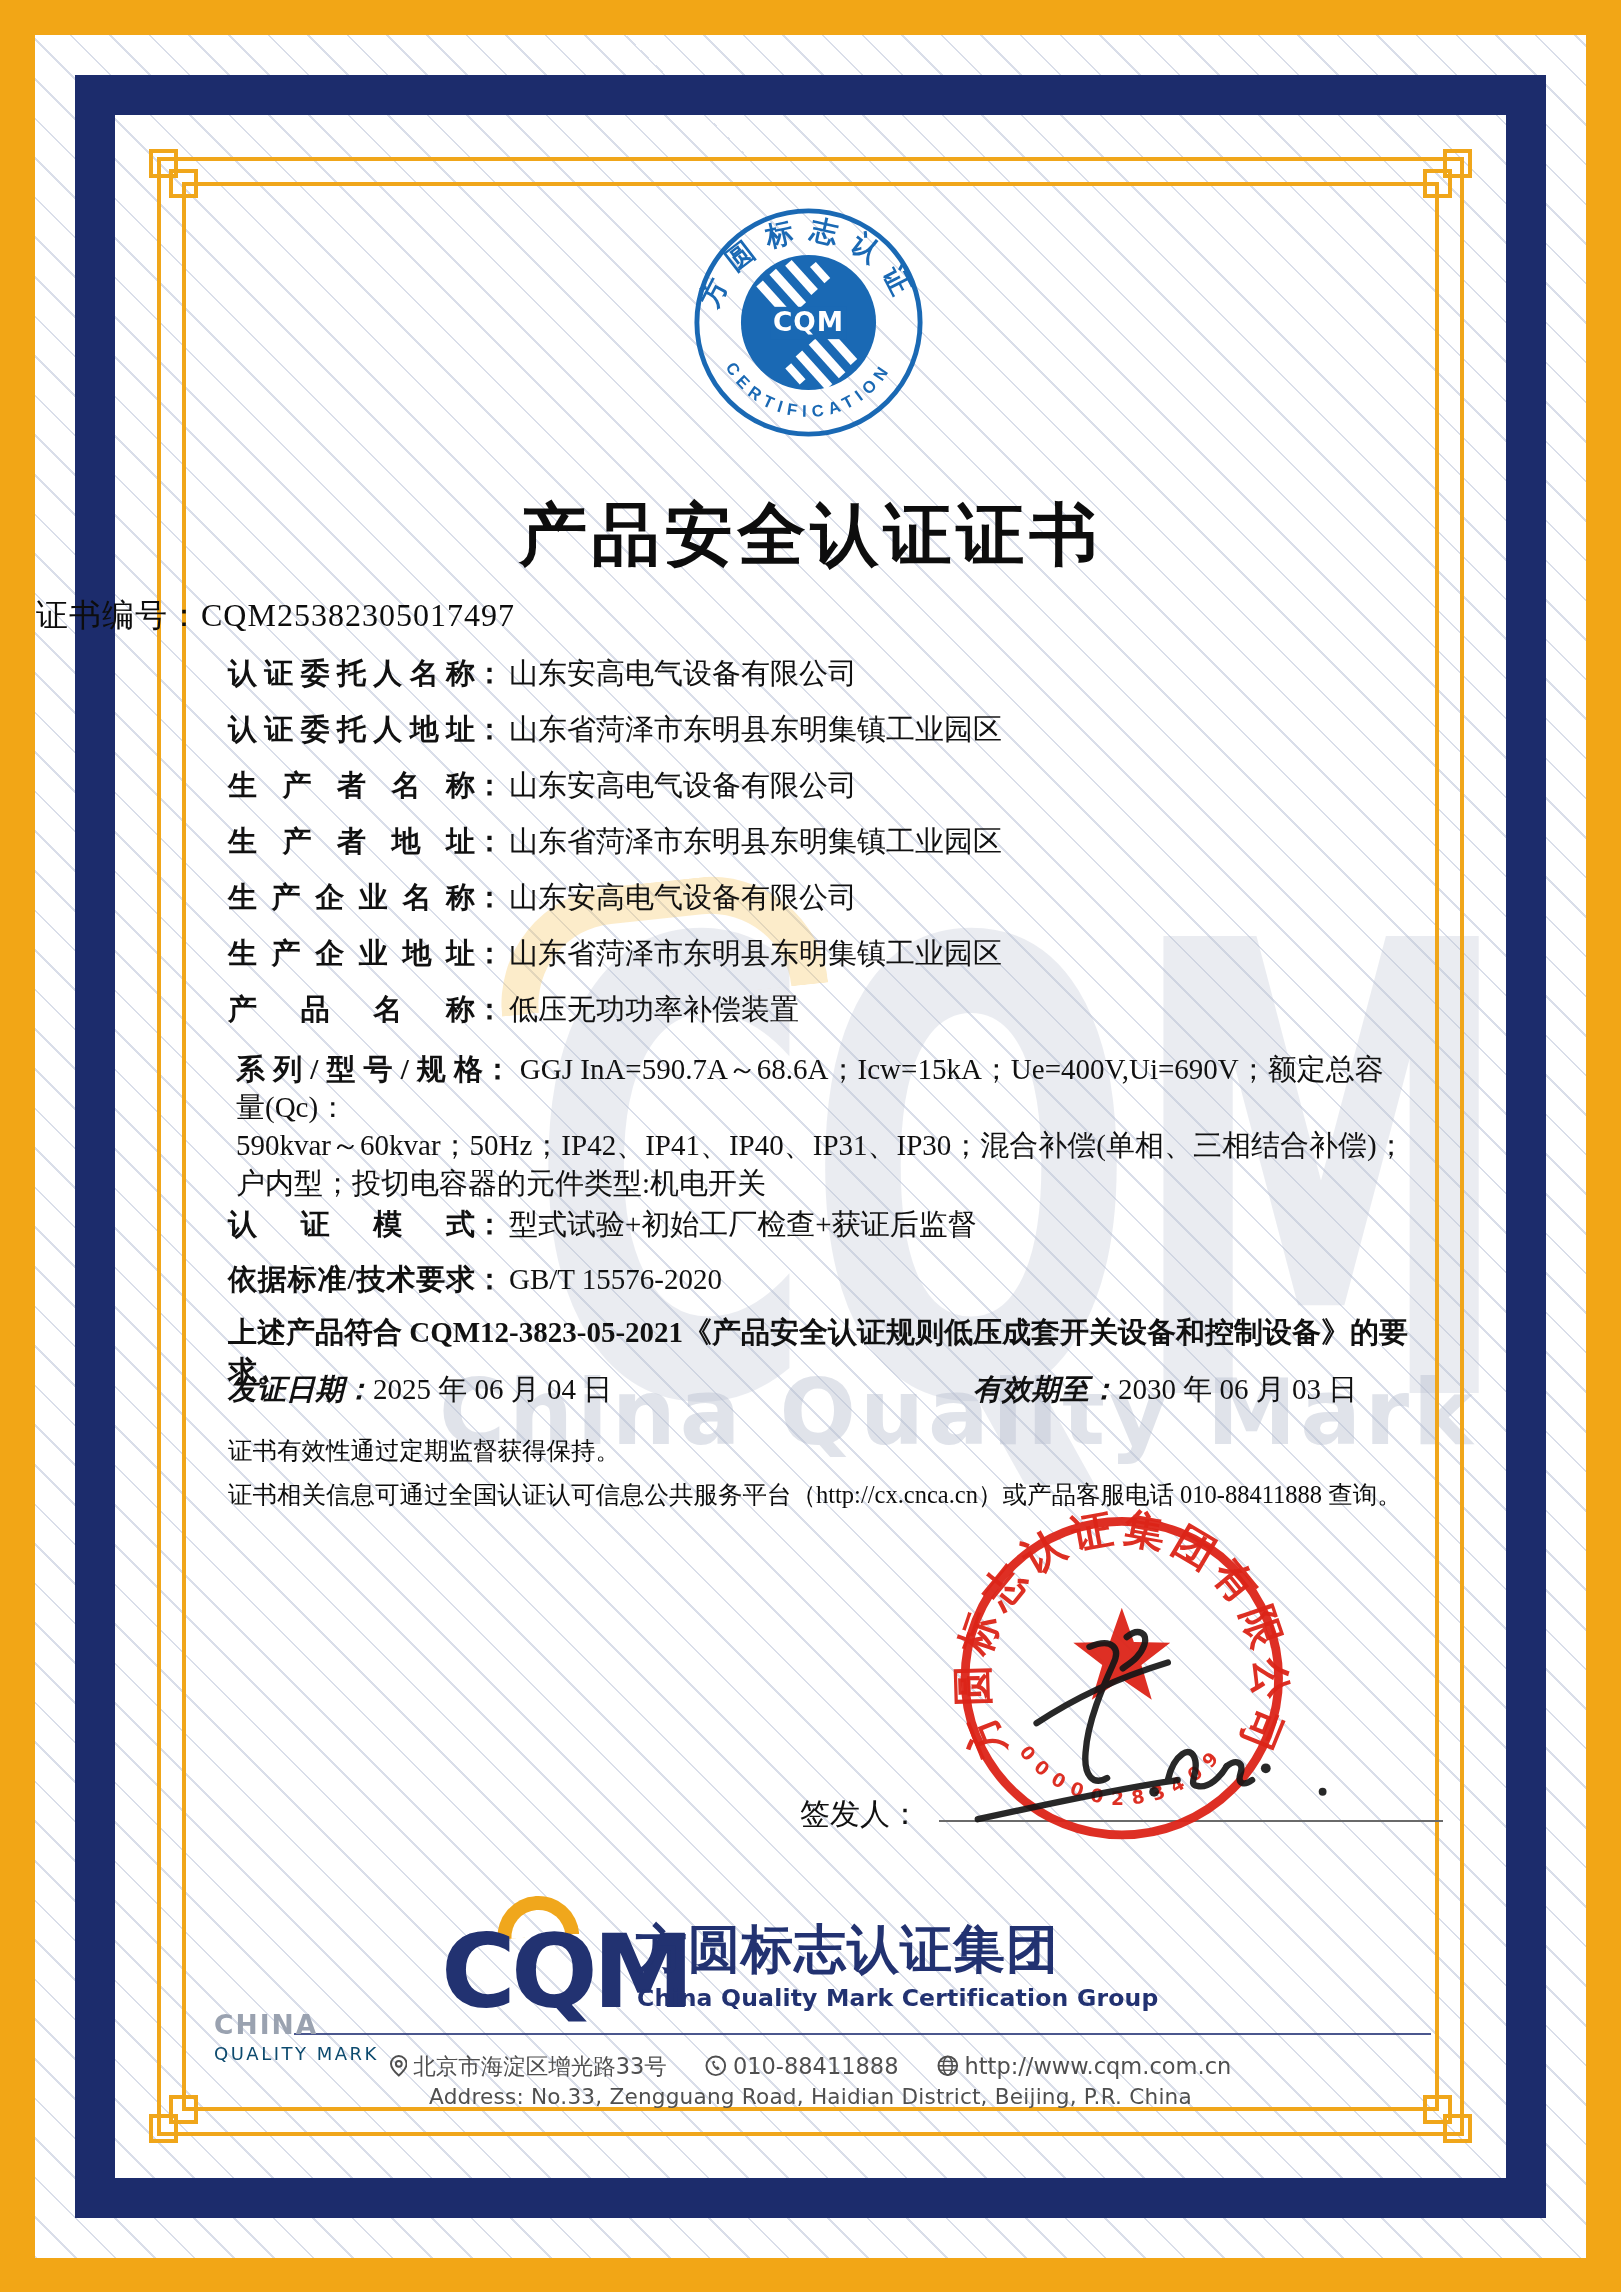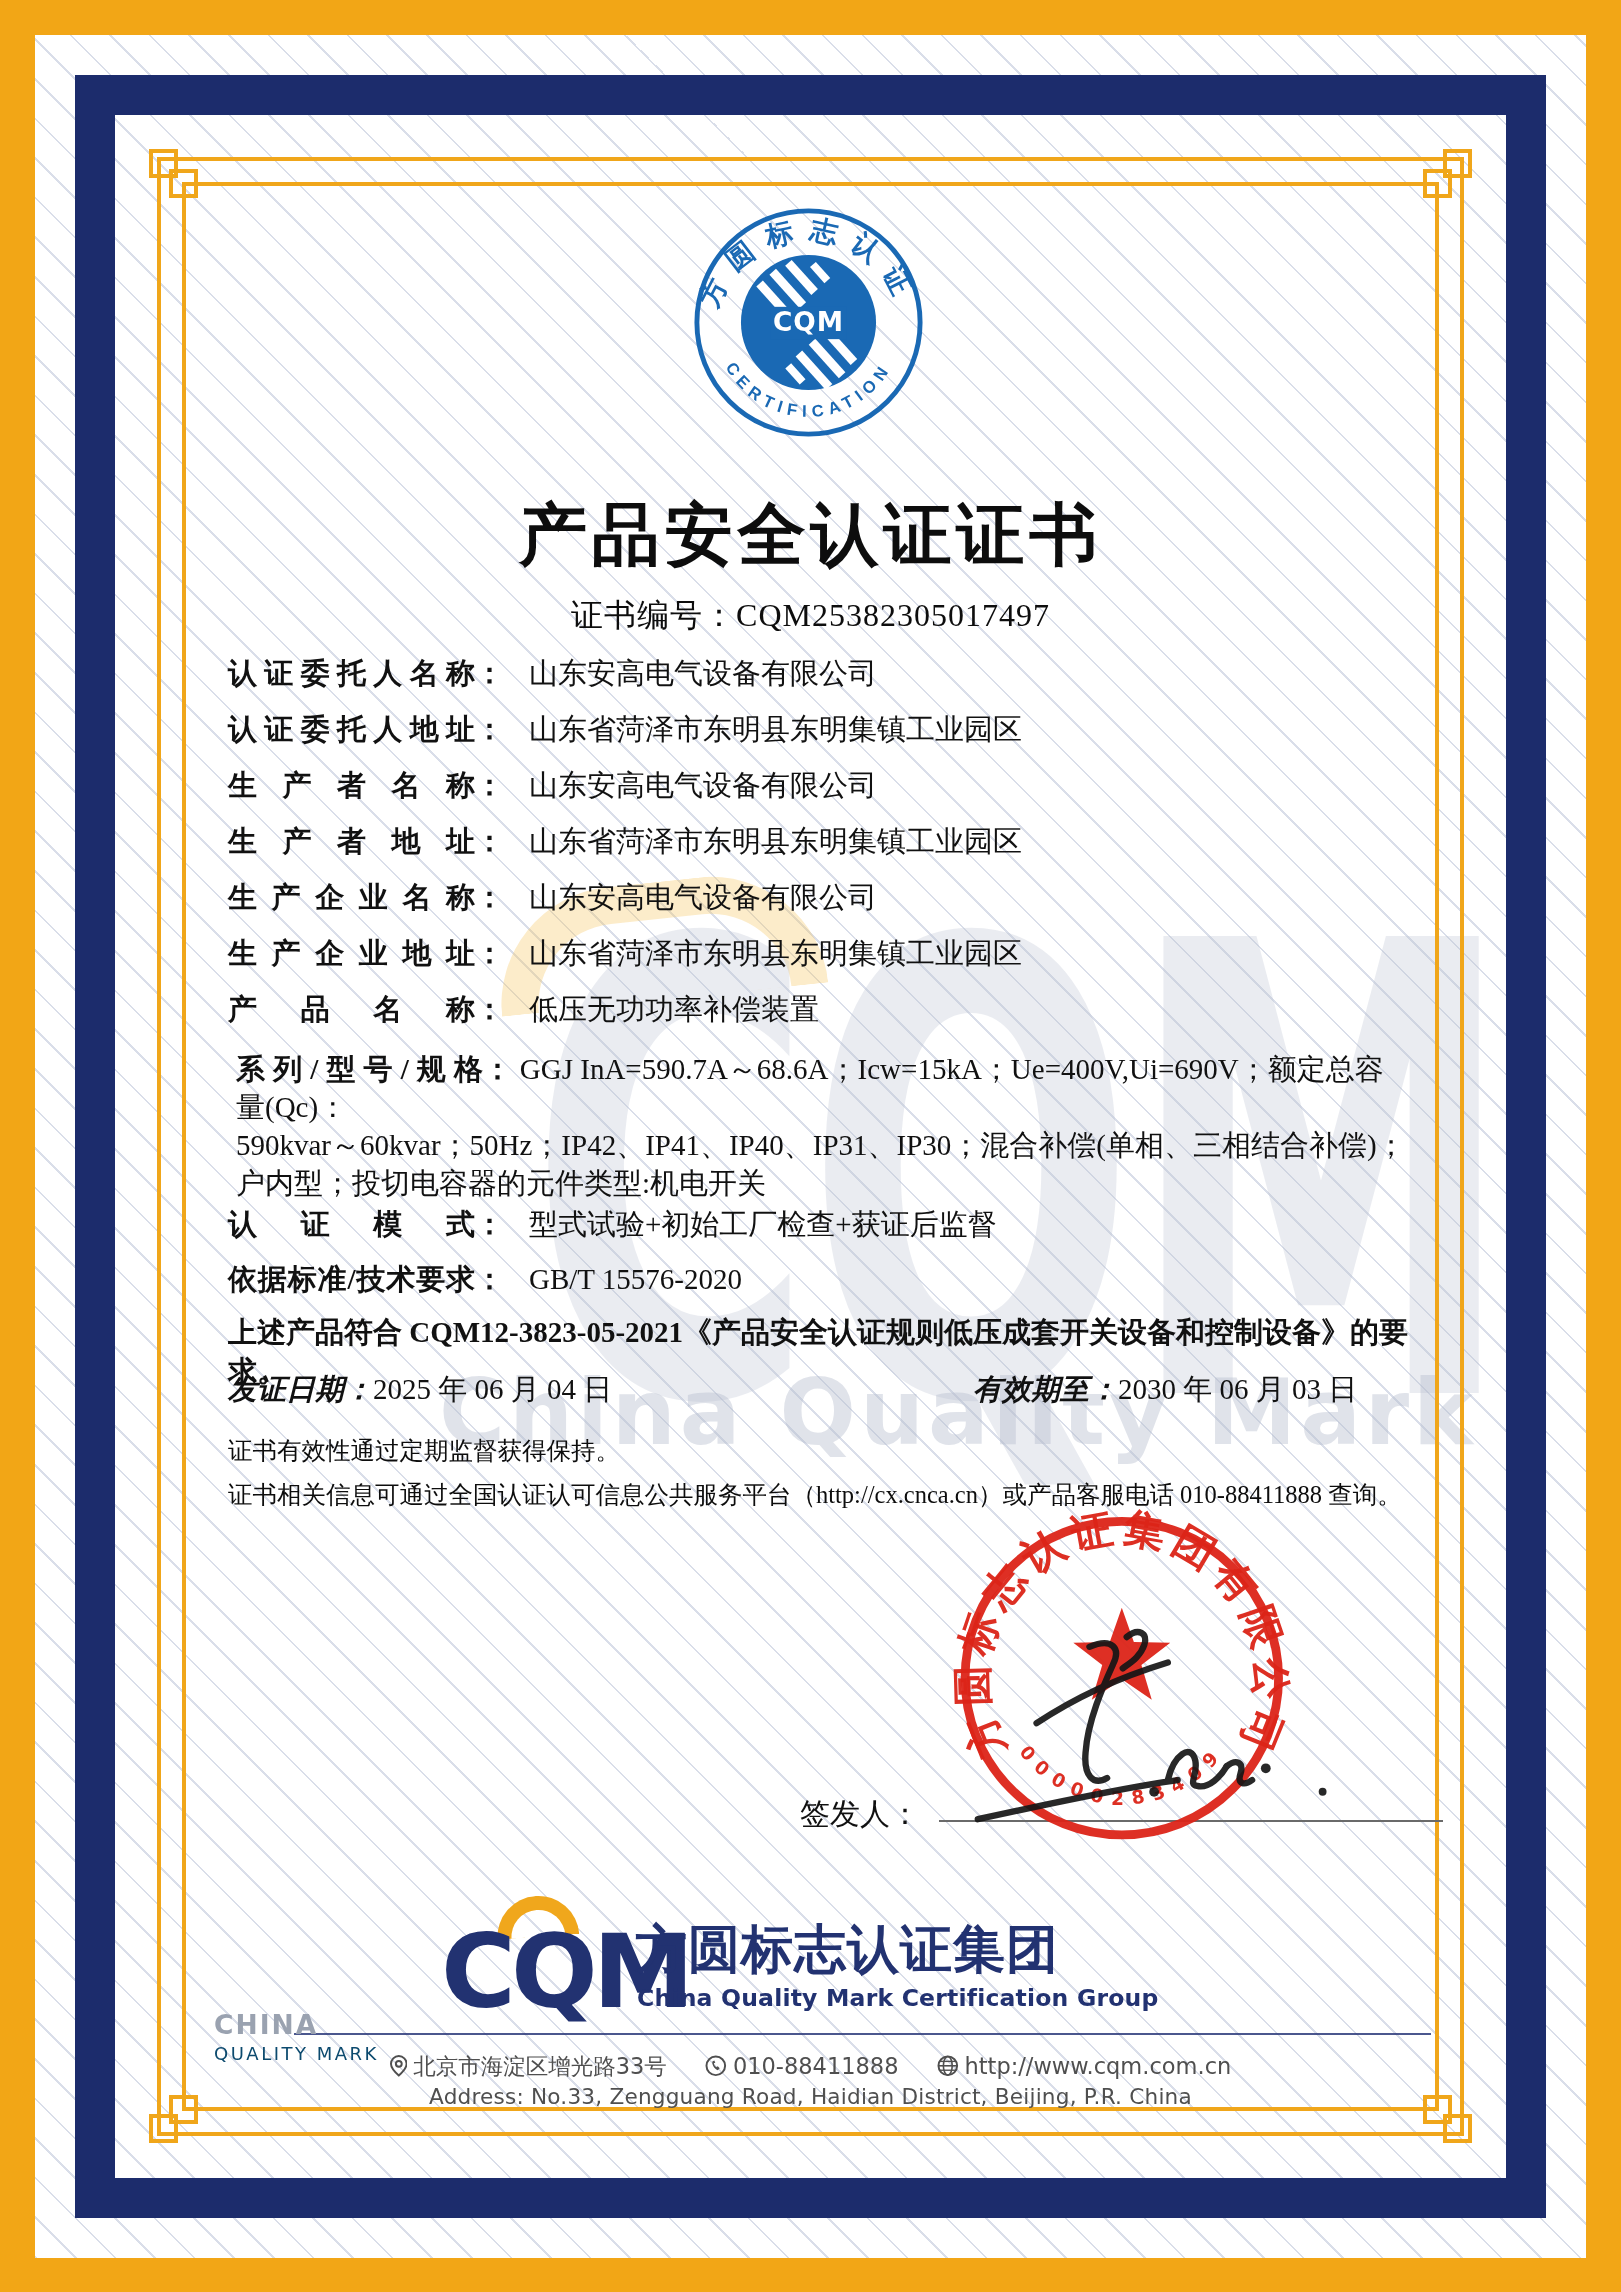--- a/index.html
+++ b/index.html
@@ -54,30 +54,30 @@
     transform:rotate(-6deg);
   }
   
   .top-logo{position:absolute;left:692px;top:206px;width:233px;height:233px;}
   
   .title{
     position:absolute;left:0;right:0;top:490px;text-align:center;
     font-size:68px;font-weight:700;letter-spacing:4.9px;color:#0d0d0d;
   }
   .certno{
-    position:absolute;left:0;right:0;top:594px;text-align:center;
-    font-size:32px;color:#0d0d0d;letter-spacing:1px;
+    position:absolute;left:0;right:0;top:594px;text-align:left;
+    font-size:32px;color:#0d0d0d;letter-spacing:1px;padding-left:36px;
   }
   
   .rows{position:absolute;left:228px;top:653px;width:1176px;}
   .row{height:56px;font-size:29px;line-height:41px;white-space:nowrap;}
   .flabel{display:inline-block;vertical-align:top;font-weight:700;}
   .jl{display:inline-block;width:247px;text-align:justify;text-align-last:justify;}
   .fcolon{font-weight:700;}
-  .fvalue{margin-left:25px;}
+  .fvalue{margin-left:5px;}
   .spec{position:absolute;left:228px;top:1042px;width:1176px;font-size:29px;line-height:38px;margin:8px;}
   .spec .fvalue{margin-left:7.8px;}
   .single{position:absolute;left:228px;width:1176px;font-size:29px;line-height:41px;white-space:nowrap;}
   .statement{
     position:absolute;left:228px;top:1313px;width:1186px;
     font-size:29px;font-weight:700;line-height:39px;
   }
   .dates{position:absolute;left:228px;top:1370px;width:1176px;font-size:29px;white-space:nowrap;}
   .date-right{position:absolute;left:745px;top:0;}
   .blabel{font-weight:700;font-style:italic;}

